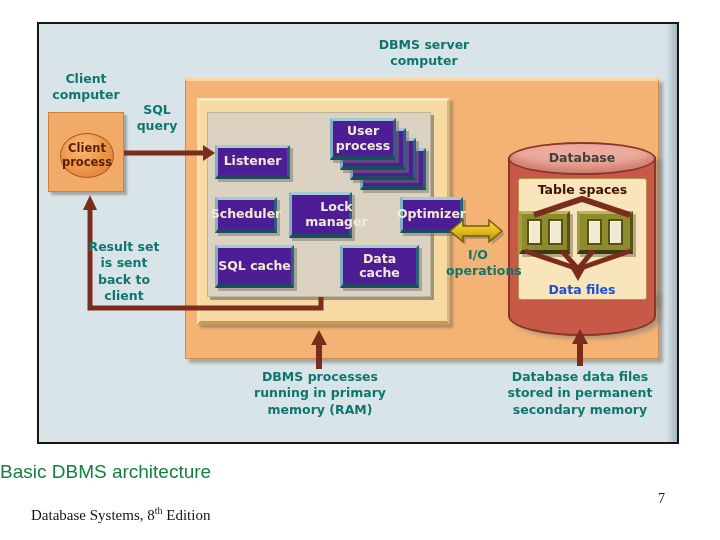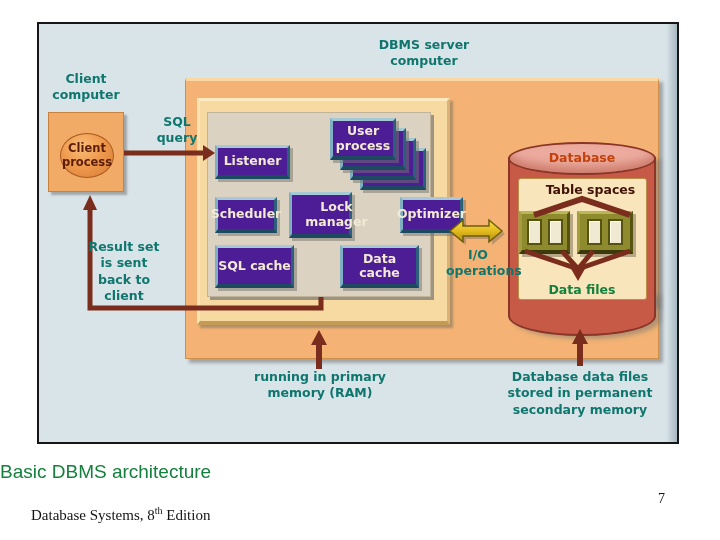--- a/index.html
+++ b/index.html
@@ -77,21 +77,21 @@
 
     <div class="lbl" style="left:7px;top:47px;width:80px;">
       <div>Client</div>
       <div>computer</div>
     </div>
     <div class="client-box"></div>
     <div class="client-ellipse">
       <div>Client</div>
       <div>process</div>
     </div>
-    <div class="lbl" style="left:88px;top:90px;width:60px;margin-left:20px;">
+    <div class="lbl" style="left:88px;top:78px;width:60px;">
       <div>SQL</div>
       <div>query</div>
     </div>
     <div class="lbl" style="left:45px;top:215px;width:80px;">
       <div>Result set</div>
       <div>is sent</div>
       <div>back to</div>
       <div>client</div>
     </div>
 
@@ -131,40 +131,41 @@
     </div>
 
     <div class="lbl" style="left:407px;top:223px;width:64px;text-align:center;">
       <div>I/O</div>
       <div>operations</div>
     </div>
 
     <div class="cyl-body"></div>
     <div class="cyl-bottom"></div>
     <div class="cyl-top"></div>
-    <div class="lbl" style="left:469px;top:126px;width:148px;color:#c2410c;z-index:46;">
+    <div class="lbl" style="left:469px;top:126px;width:148px;color:#404040;z-index:46;">
       <div>Database</div>
     </div>
     <div class="cream-panel"></div>
-    <div class="lbl" style="left:479px;top:158px;width:145px;color:#401208;z-index:46;">
+    <div class="lbl" style="left:479px;top:158px;width:129px;color:#401208;z-index:46;">
       <div>Table spaces</div>
     </div>
     <div class="olive-box" style="left:480px;top:187px;width:51px;height:43px;">
       <span class="olive-cell"></span>
       <span class="olive-cell"></span>
     </div>
     <div class="olive-box" style="left:538px;top:187px;width:56px;height:43px;">
       <span class="olive-cell"></span>
       <span class="olive-cell"></span>
     </div>
-    <div class="lbl" style="left:479px;top:258px;width:128px;color:#15803d;z-index:46;">
+    <div class="lbl" style="left:479px;top:258px;width:128px;color:#1d4ed8;z-index:46;">
       <div>Data files</div>
     </div>
 
     <div class="lbl" style="left:201px;top:345px;width:160px;">
+      <div>DBMS processes</div>
       <div>running in primary</div>
       <div>memory (RAM)</div>
     </div>
     <div class="lbl" style="left:461px;top:345px;width:160px;">
       <div>Database data files</div>
       <div>stored in permanent</div>
       <div>secondary memory</div>
     </div>
 
     <svg class="arrow-svg" width="638" height="418" viewBox="0 0 638 418">

